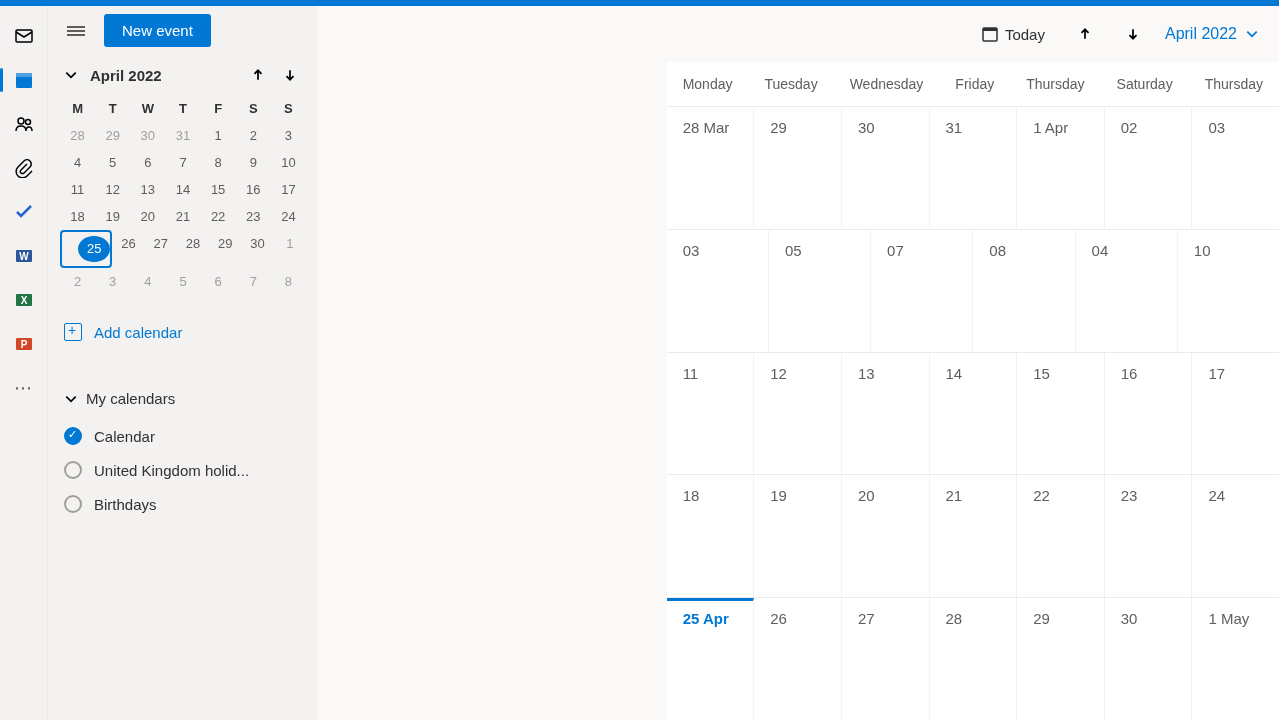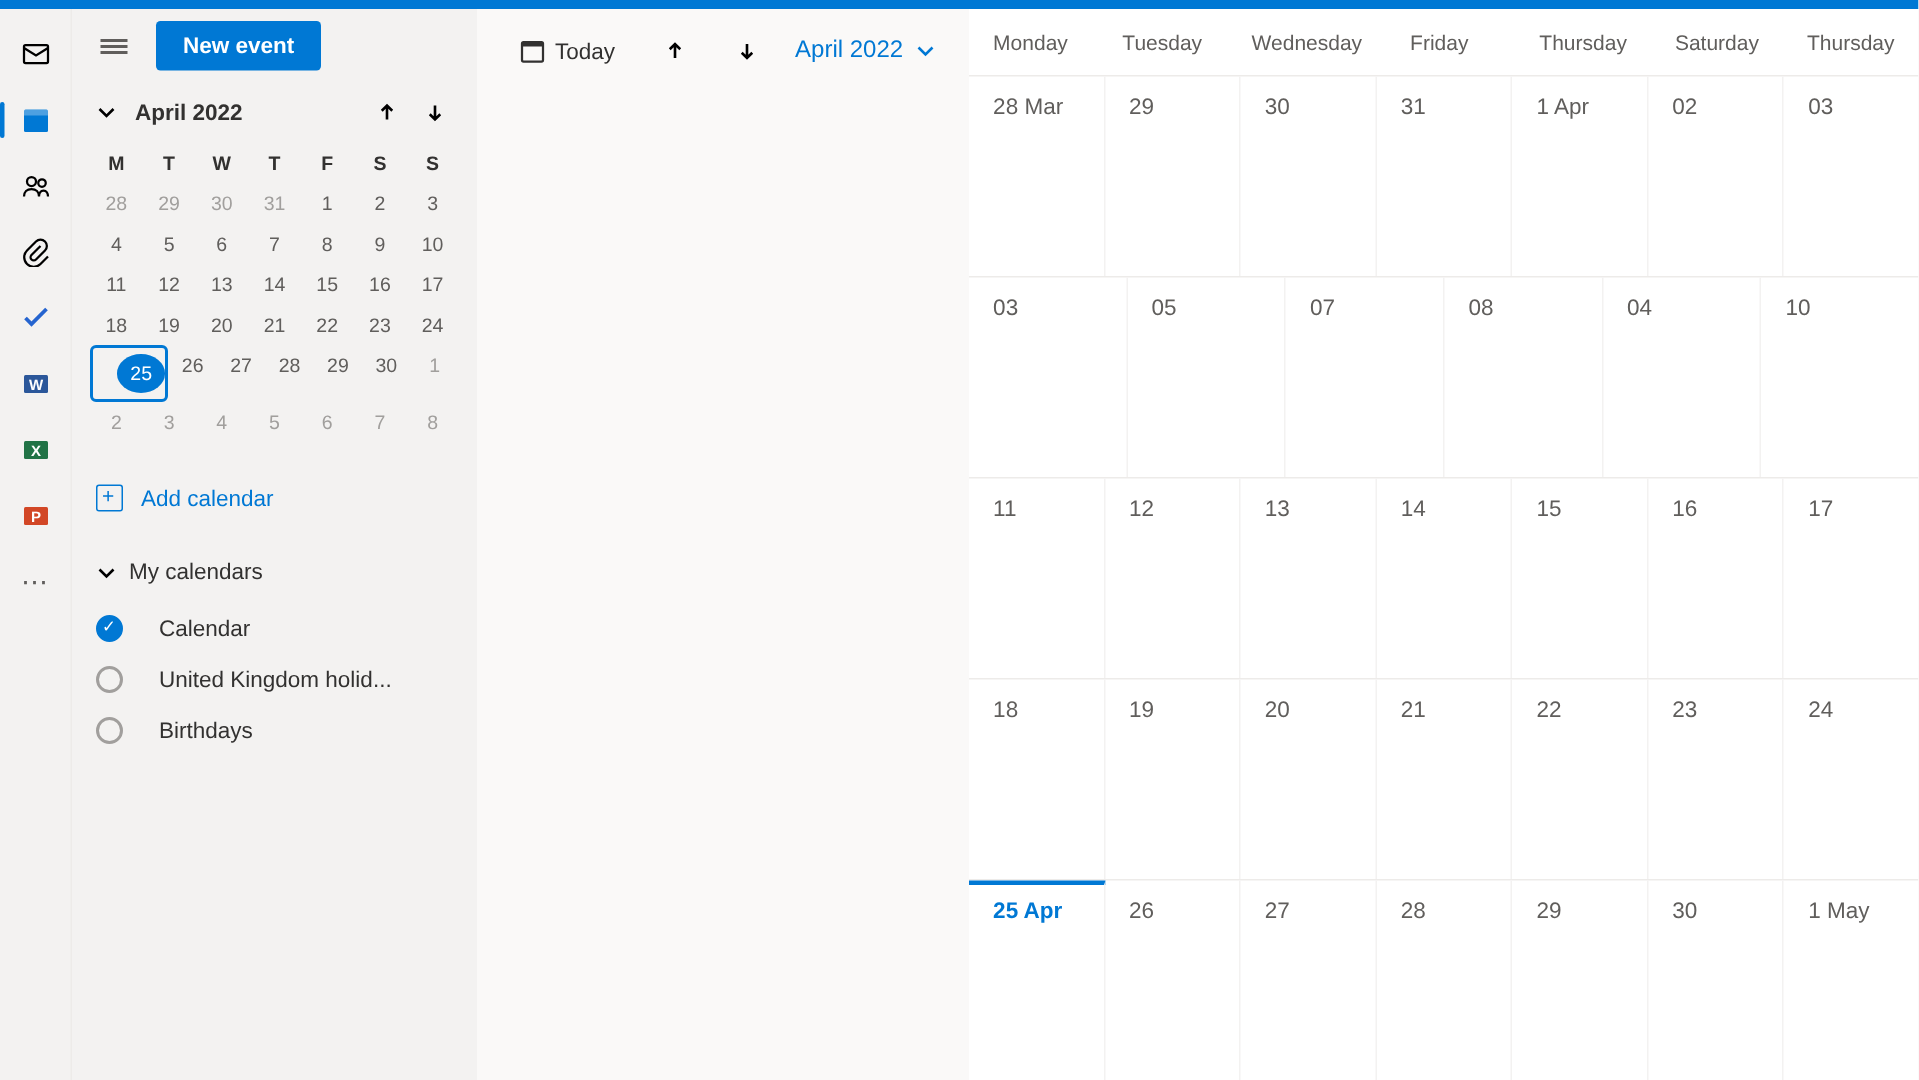--- a/index.html
+++ b/index.html
@@ -10,45 +10,45 @@
 .rail-item { width: 32px; height: 32px; display: flex; align-items: center; justify-content: center; margin: 6px 0; cursor: pointer; border-radius: 3px; position: relative; }
 .rail-item.active::before { content: ''; position: absolute; left: -8px; top: 4px; bottom: 4px; width: 3px; background: #0078d4; border-radius: 2px; }
 .rail-icon { width: 20px; height: 20px; fill: #605e5c; }
 .rail-item.active .rail-icon { fill: #0078d4; }
 .more-dots { font-size: 18px; color: #605e5c; letter-spacing: 1px; }
 .sidebar { width: 270px; background: #f3f2f1; display: flex; flex-direction: column; padding: 8px 12px; }
 .sidebar-top { display: flex; align-items: center; gap: 12px; margin-bottom: 16px; }
 .hamburger { width: 32px; height: 32px; display: flex; align-items: center; justify-content: center; cursor: pointer; }
 .hamburger-icon { width: 18px; height: 14px; }
 .hamburger-icon span { display: block; height: 2px; background: #605e5c; margin: 2px 0; }
-.new-event-btn { background: #0078d4; color: #fff; border: none; padding: 8px 18px; font-size: 15px; font-weight: 700; border-radius: 3px; cursor: pointer; }
+.new-event-btn { background: #0078d4; color: #fff; border: none; padding: 8px 18px; font-size: 15px; font-weight: 400; border-radius: 3px; cursor: pointer; }
 .mini-cal-header { display: flex; align-items: center; gap: 8px; margin-bottom: 8px; padding: 0 4px; }
 .chevron-icon { width: 14px; height: 14px; fill: #605e5c; cursor: pointer; }
 .mini-cal-title { font-size: 15px; font-weight: 600; color: #323130; flex: 1; margin-left: 4px; }
 .arrow-btn { width: 24px; height: 24px; display: flex; align-items: center; justify-content: center; cursor: pointer; }
 .mini-cal { width: 100%; }
 .mini-cal-row { display: flex; }
 .mini-cal-cell { flex: 1; text-align: center; font-size: 13px; color: #605e5c; padding: 6px 0; cursor: pointer; }
 .mini-cal-cell.header { font-weight: 600; color: #323130; cursor: default; }
 .mini-cal-cell.outside { color: #a19f9d; }
 .mini-cal-cell.today { background: #0078d4; color: #fff; border-radius: 50%; width: 26px; height: 26px; line-height: 26px; padding: 0; margin: 2px auto; }
 .mini-cal-cell.today-wrap { flex: 1; display: flex; justify-content: center; align-items: center; padding: 2px 0; border: 2px solid #0078d4; border-radius: 4px; }
 .add-cal { display: flex; align-items: center; gap: 12px; color: #0078d4; font-size: 15px; padding: 12px 4px; margin-top: 16px; cursor: pointer; }
 .add-cal-icon { width: 18px; height: 18px; border: 1.5px solid #0078d4; border-radius: 2px; position: relative; }
 .add-cal-icon::before { content: '+'; position: absolute; top: -2px; left: 3px; font-size: 14px; color: #0078d4; }
 .cal-section { margin-top: 12px; }
-.cal-section-header { display: flex; align-items: center; gap: 8px; padding: 8px 4px; cursor: pointer; }
+.cal-section-header { display: flex; align-items: center; gap: 8px; padding: 8px 4px; cursor: pointer; margin-top: 17px; }
 .cal-section-title { font-size: 15px; color: #323130; }
 .cal-list { margin-top: 4px; }
-.cal-item { display: flex; align-items: center; gap: 24px; padding: 8px 4px; cursor: pointer; }
+.cal-item { display: flex; align-items: center; gap: 12px; padding: 8px 4px; cursor: pointer; }
 .cal-check { width: 18px; height: 18px; border-radius: 50%; border: 2px solid #a19f9d; flex-shrink: 0; position: relative; }
 .cal-check.checked { background: #0078d4; border-color: #0078d4; }
 .cal-check.checked::after { content: '✓'; color: #fff; font-size: 11px; position: absolute; top: -1px; left: 2px; }
 .cal-item-label { font-size: 15px; color: #323130; white-space: nowrap; overflow: hidden; text-overflow: ellipsis; }
-.main { flex: 1; display: flex; flex-direction: row; background: #faf9f8; }
+.main { flex: 1; display: flex; flex-direction: column; background: #faf9f8; align-items: flex-end; }
 .toolbar { display: flex; align-items: center; gap: 16px; padding: 12px 20px; height: 56px; }
 .toolbar-btn { display: flex; align-items: center; gap: 6px; cursor: pointer; padding: 4px 8px; color: #323130; font-size: 15px; }
 .today-icon { width: 18px; height: 18px; fill: #605e5c; }
 .nav-arrow { width: 32px; height: 32px; display: flex; align-items: center; justify-content: center; cursor: pointer; }
 .month-selector { display: flex; align-items: center; gap: 8px; color: #0078d4; font-size: 16px; cursor: pointer; }
 .calendar-grid { flex: 1; display: flex; flex-direction: column; background: #fff; margin: 0 0 0 2px; }
 .grid-header { display: flex; border-bottom: 1px solid #edebe9; }
 .grid-header-cell { flex: 1; padding: 14px 16px; font-size: 14px; color: #605e5c; }
 .grid-body { flex: 1; display: flex; flex-direction: column; }
 .grid-row { flex: 1; display: flex; border-bottom: 1px solid #edebe9; }

